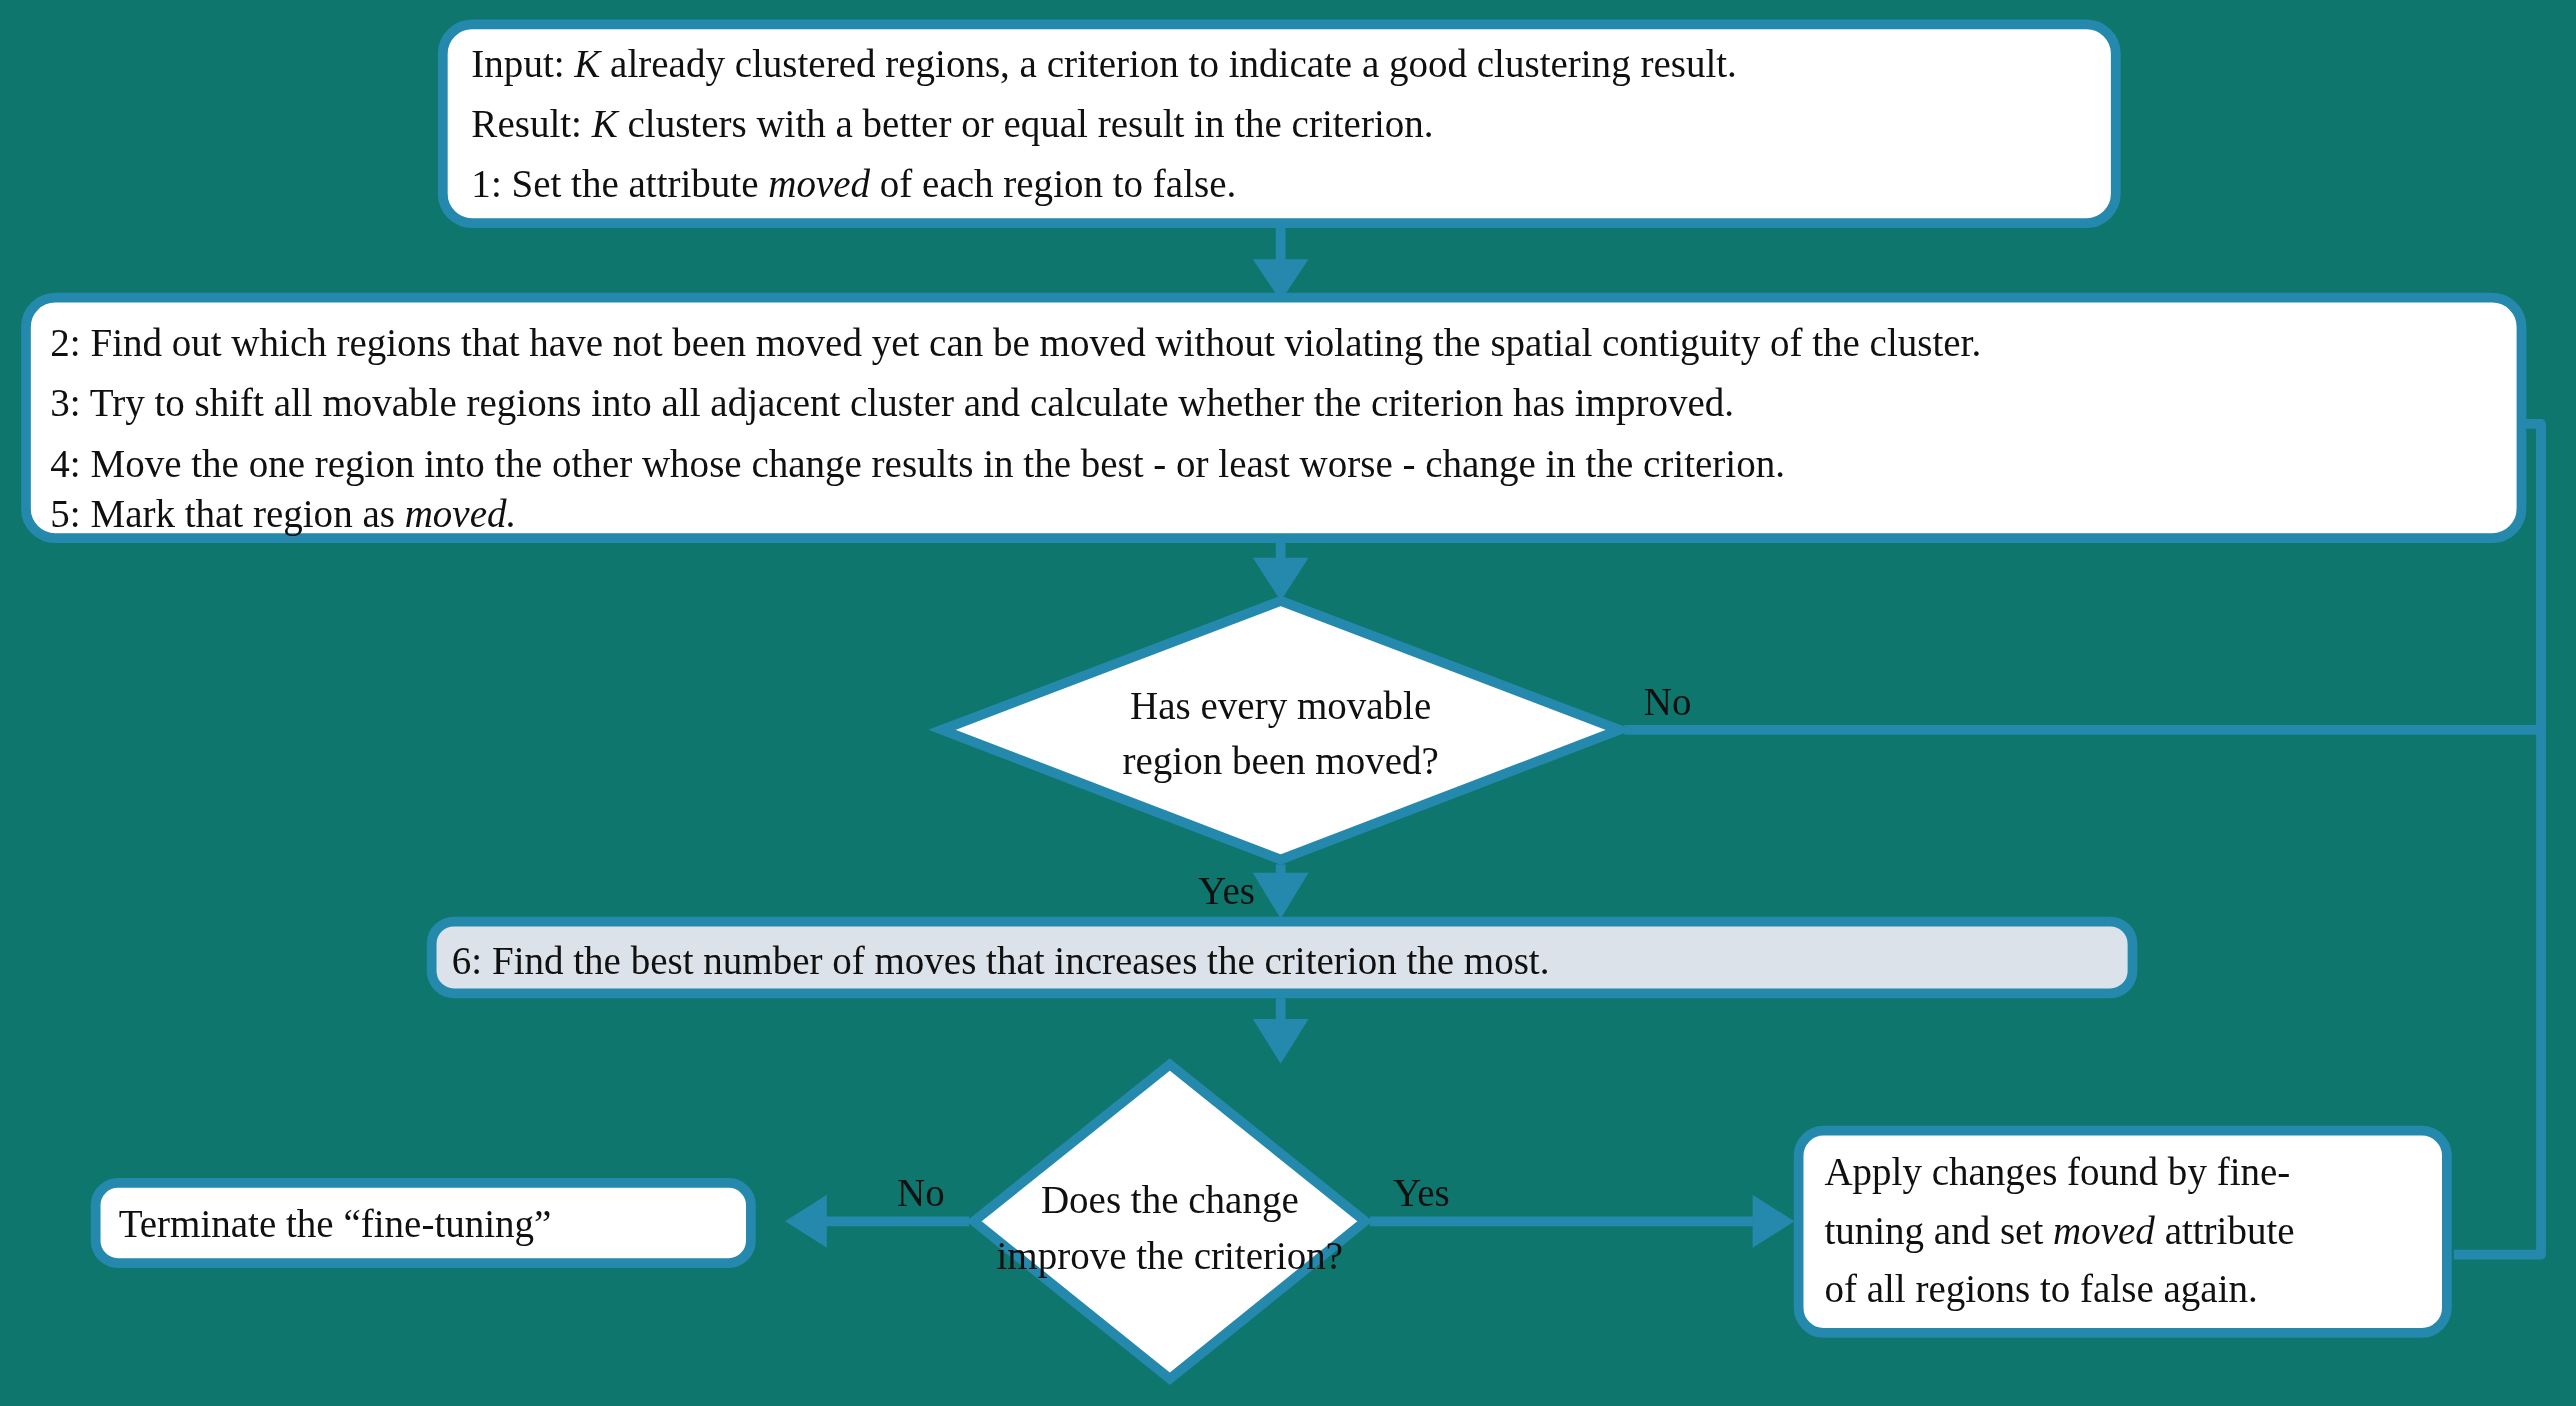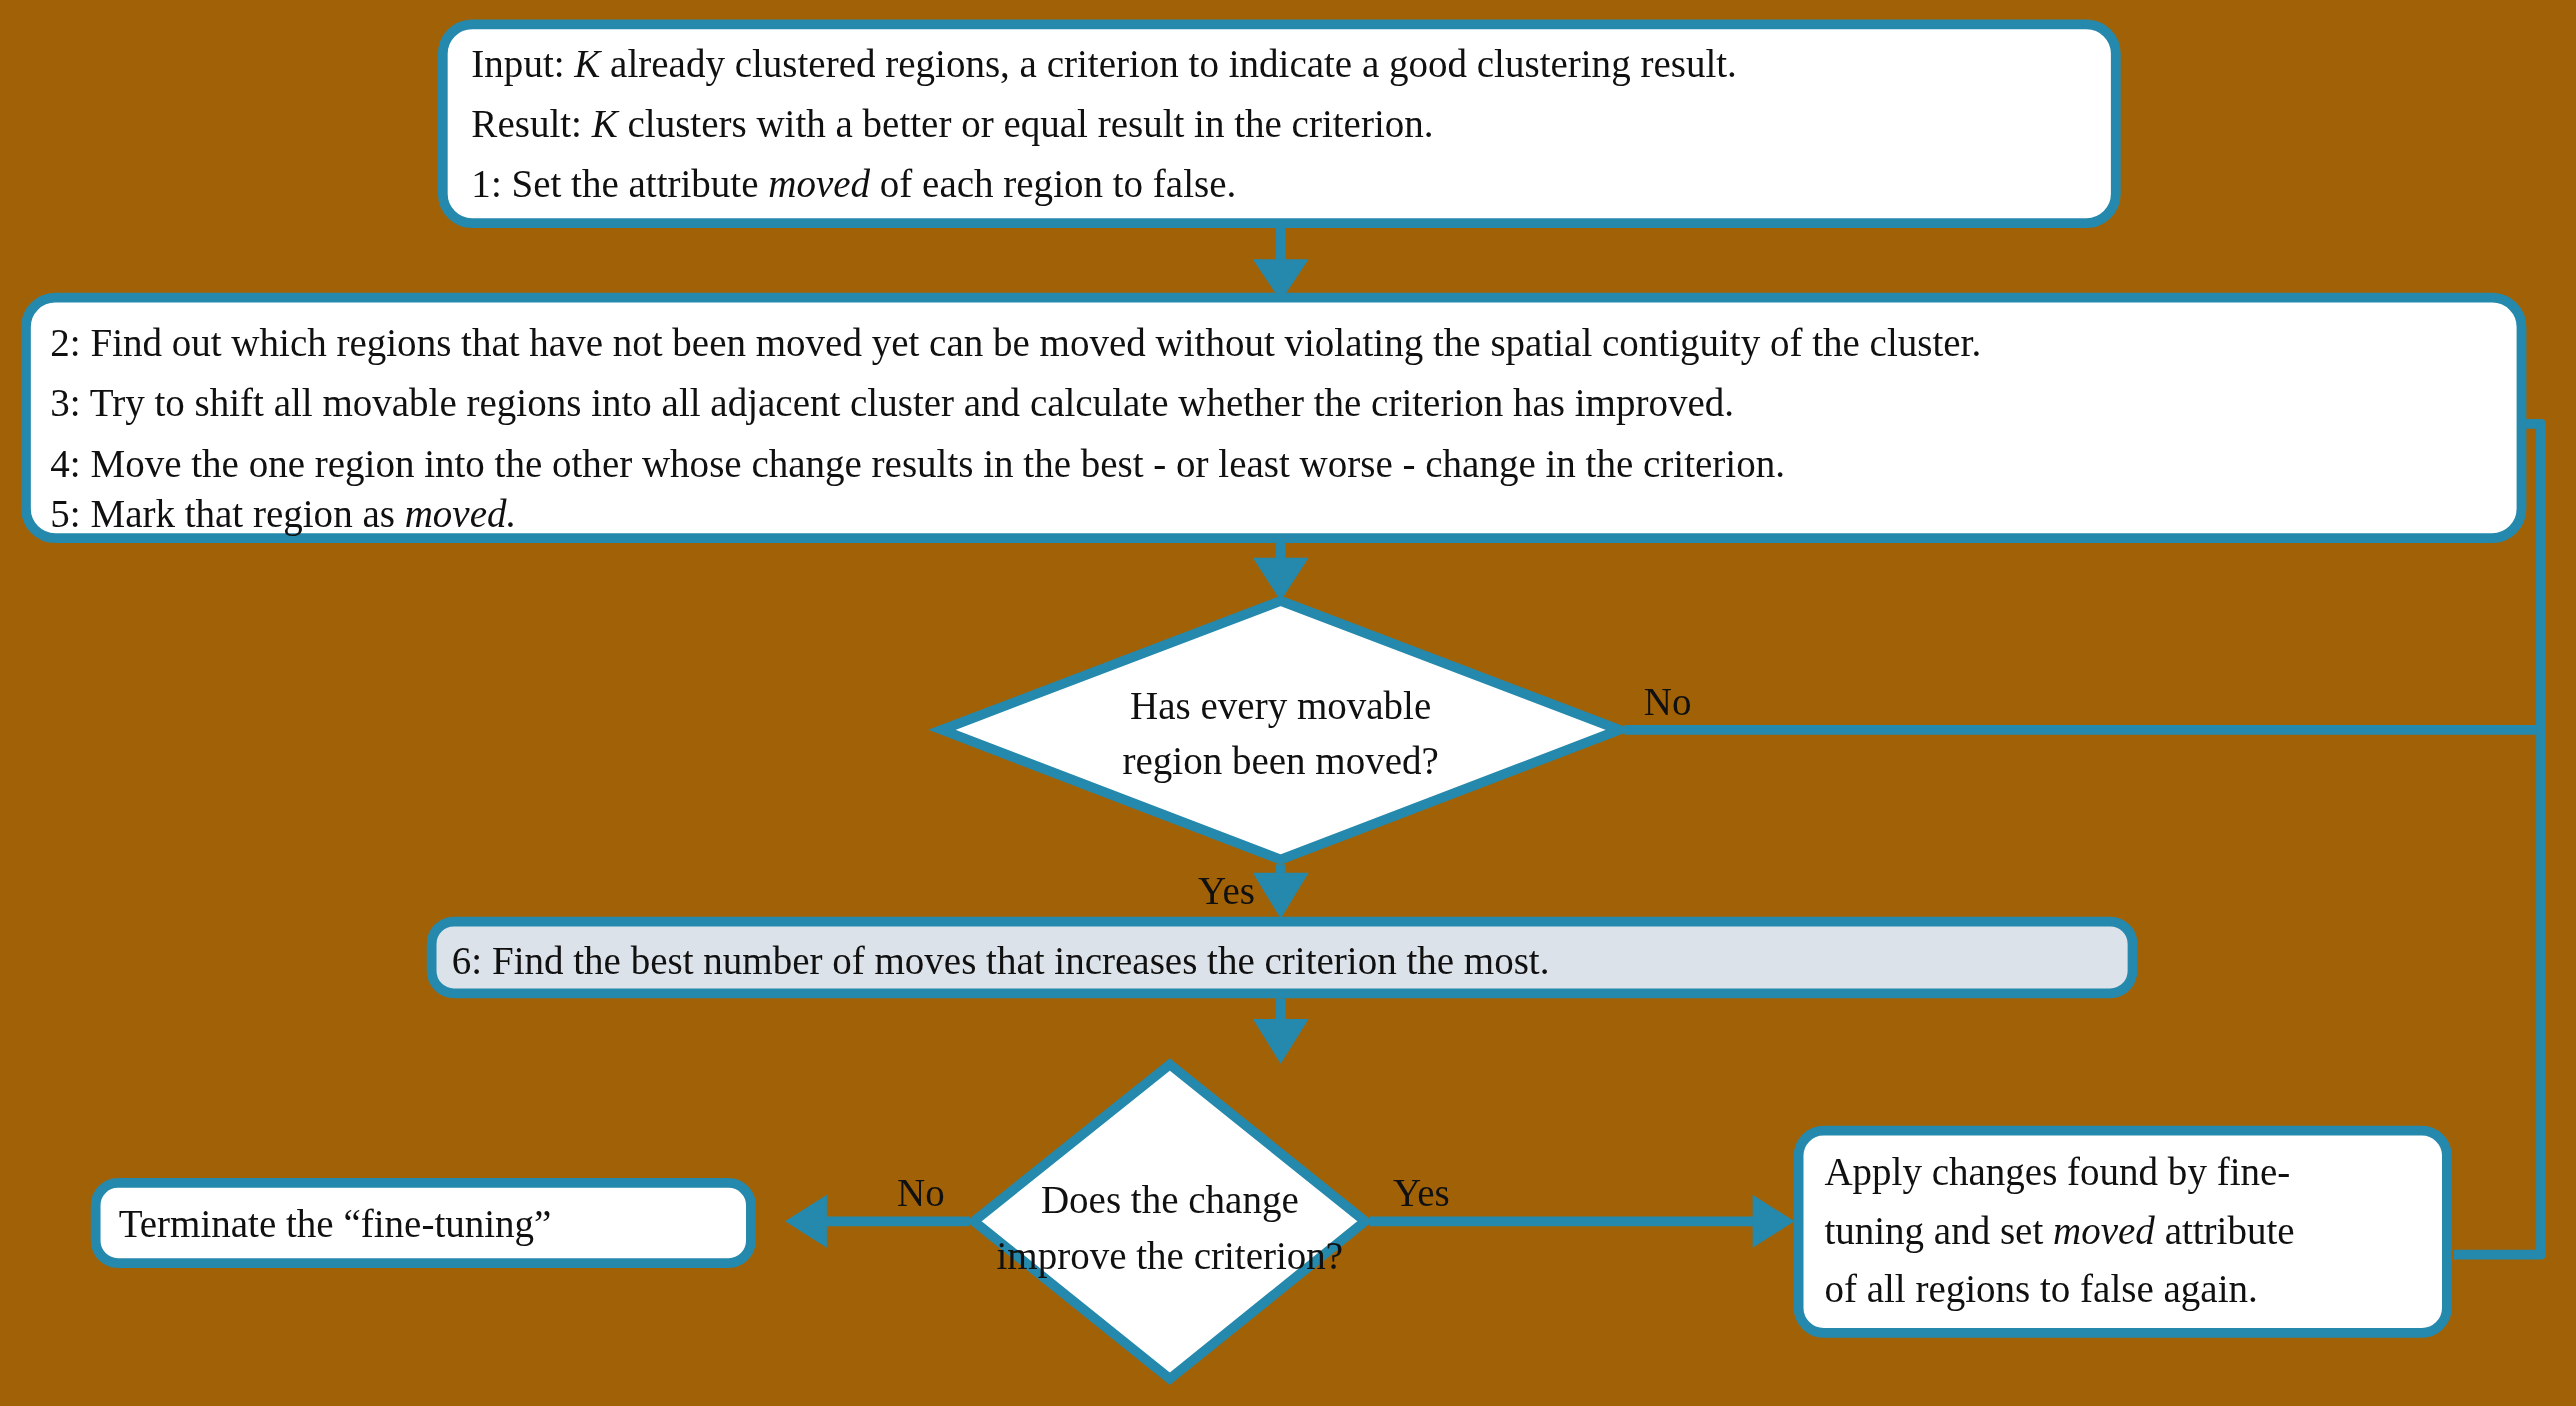--- a/index.html
+++ b/index.html
@@ -8,21 +8,21 @@
     padding: 0;
     background: #ffffff;
   }
   body {
     font-family: "Liberation Serif", "DejaVu Serif", serif;
   }
   #diagram-root {
     position: relative;
     width: 2576px;
     height: 1406px;
-    background: #a16207;
+    background: #0f766e;
     overflow: hidden;
   }
   svg#flow-svg {
     position: absolute;
     left: 0; top: 0;
     width: 2576px;
     height: 1406px;
     display: block;
   }
   .node-text {

